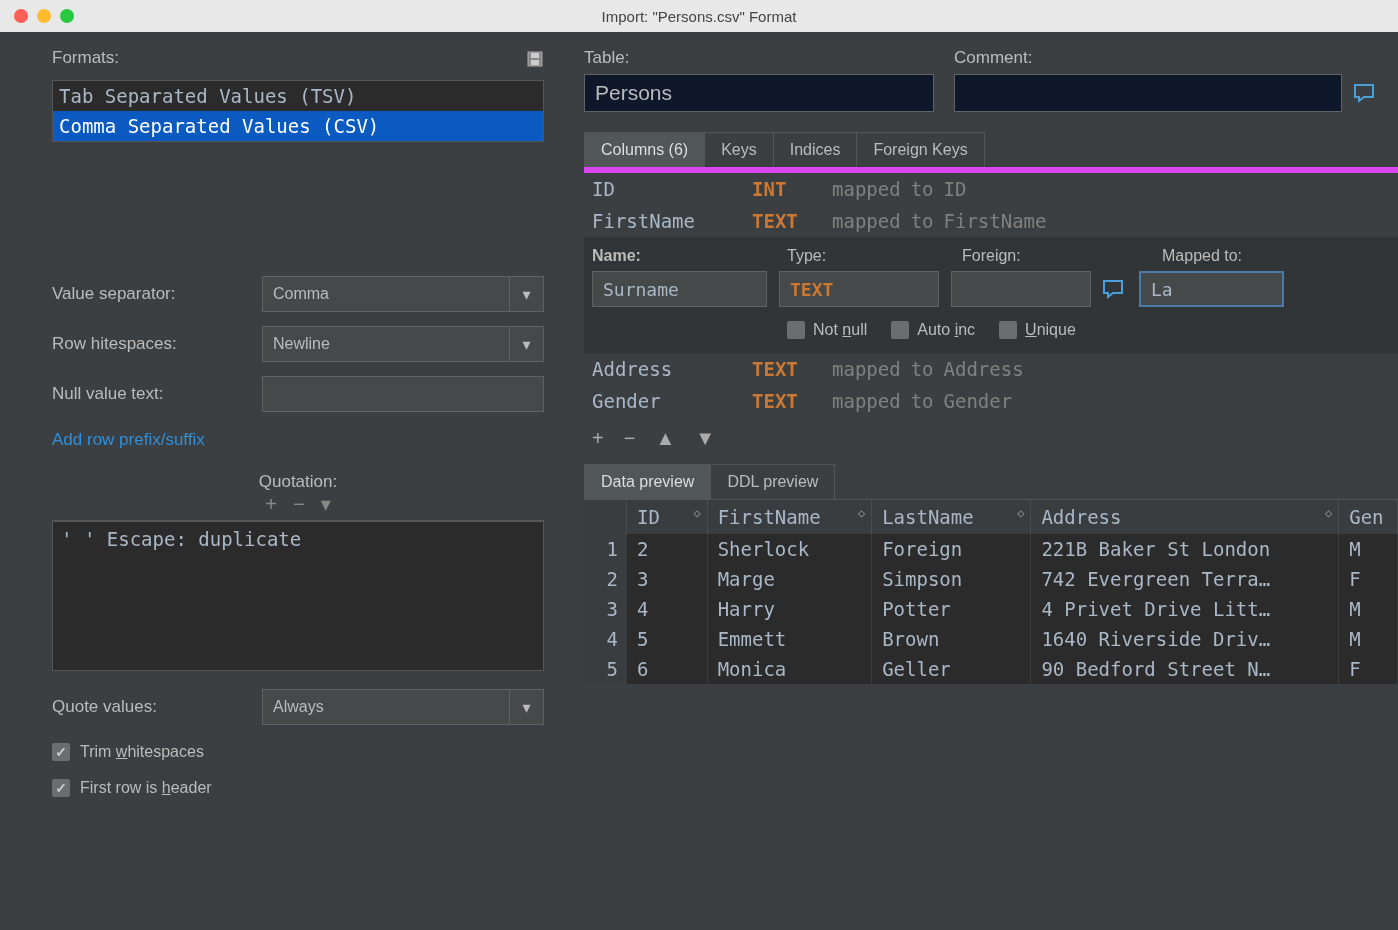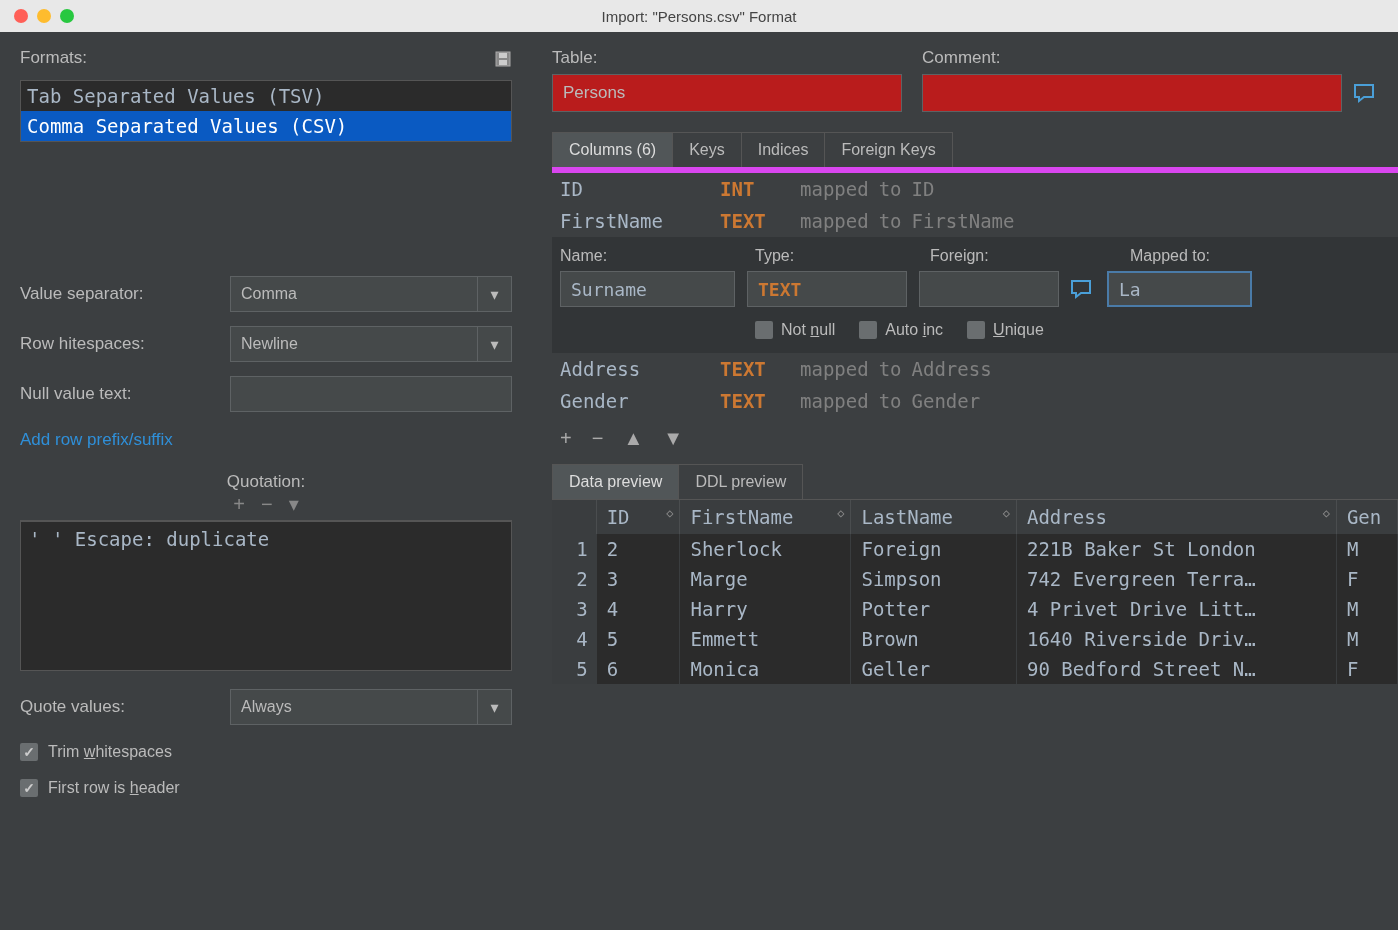--- a/index.html
+++ b/index.html
@@ -4,21 +4,21 @@
 <style>
 * { box-sizing: border-box; margin: 0; padding: 0; }
 body { font-family: "Helvetica Neue", Arial, sans-serif; background: #3c3f41; color: #bbbbbb; font-size: 16px; overflow: hidden; width: 1398px; height: 930px; }
 .titlebar { height: 32px; background: #e8e8e8; display: flex; align-items: center; position: relative; }
 .traffic-lights { display: flex; gap: 9px; padding-left: 14px; }
 .traffic-light { width: 14px; height: 14px; border-radius: 50%; }
 .tl-red { background: #ff5f57; }
 .tl-yellow { background: #febc2e; }
 .tl-green { background: #28c840; }
 .titlebar-title { position: absolute; left: 50%; transform: translateX(-50%); color: #444; font-size: 15px; }
-.main { display: flex; height: calc(100% - 32px); }
+.main { display: flex; height: calc(100% - 32px); padding-left: 32px; }
 .left-panel { width: 532px; padding: 16px 20px; display: flex; flex-direction: column; gap: 0; }
 .right-panel { flex: 1; padding: 16px 0 0 20px; position: relative; }
 .label { color: #bbbbbb; font-size: 17px; margin-bottom: 6px; }
 .formats-header { display: flex; justify-content: space-between; align-items: center; margin-bottom: 6px; }
 .save-icon svg { width: 18px; height: 18px; }
 .formats-list { background: #2b2b2b; border: 1px solid #555; margin-bottom: 10px; }
 .format-item { font-family: "Menlo", monospace; font-size: 19px; padding: 4px 6px; color: #a9b7c6; cursor: pointer; }
 .format-item.selected { background: #0a5ac2; color: #fff; }
 .form-row { display: flex; align-items: center; margin-top: 14px; }
 .form-row .row-label { width: 210px; font-size: 17px; }
@@ -34,41 +34,41 @@
 .quotation-row { font-family: "Menlo", monospace; font-size: 19px; padding: 6px 8px; color: #a9b7c6; }
 .checkbox-row { display: flex; align-items: center; gap: 10px; margin-top: 18px; }
 .checkbox { width: 18px; height: 18px; background: #6a6e70; border-radius: 2px; display: flex; align-items: center; justify-content: center; }
 .checkbox.checked::after { content: "✓"; color: #ccc; font-size: 14px; font-weight: bold; }
 .mnemonic { text-decoration: underline; }
 
 .right-top { display: flex; gap: 20px; padding-right: 20px; }
 .right-field { display: flex; flex-direction: column; }
 .right-field.table { width: 350px; }
 .right-field.comment { flex: 1; }
-.input-display { background: #b91c1c; border: 1px solid #5e6264; height: 38px; display: flex; align-items: center; padding: 0 10px; color: #bbb; font-size: 17px; }
+.input-display { background: #0f172a; border: 1px solid #5e6264; height: 38px; display: flex; align-items: center; padding: 0 10px; color: #bbb; font-size: 21px; }
 .comment-wrap { display: flex; gap: 8px; align-items: center; }
 .comment-icon { width: 28px; height: 28px; display: flex; align-items: center; justify-content: center; }
 .comment-icon svg { stroke: #4a9fd8; }
 
 .tabs { display: flex; margin-top: 20px; border-bottom: 6px solid #d946ef; }
 .tab { padding: 8px 16px; background: #3c3f41; border: 1px solid #555; border-bottom: none; margin-right: -1px; cursor: pointer; font-size: 16px; }
 .tab.active { background: #515658; color: #ddd; }
 
 .columns-area { margin-top: 0; padding-right: 0; }
 .col-row { display: flex; font-family: "Menlo", monospace; font-size: 19px; padding: 5px 8px; align-items: center; }
 .col-name { width: 160px; color: #a9b7c6; }
 .col-type { width: 80px; color: #cc7832; font-weight: bold; }
 .col-mapped { color: #808080; }
 .col-to { color: #808080; margin: 0 10px; }
 .col-target { color: #808080; }
 
 .col-edit { background: #323537; padding: 10px 8px 14px 8px; }
 .col-edit-header { display: flex; gap: 0; margin-bottom: 6px; }
 .col-edit-header > div { font-size: 16px; }
-.ceh-name { width: 195px; }
+.ceh-name { width: 195px; font-weight: bold; }
 .ceh-type { width: 175px; }
 .ceh-default { width: 200px; }
 .ceh-mapped { flex: 1; }
 .col-edit-inputs { display: flex; gap: 12px; align-items: center; }
 .cei-input { background: #45494a; border: 1px solid #5e6264; height: 36px; padding: 0 10px; font-family: "Menlo", monospace; font-size: 18px; }
 .cei-name { width: 175px; color: #a9b7c6; }
 .cei-type { width: 160px; color: #cc7832; font-weight: bold; }
 .cei-default { width: 140px; }
 .cei-default-wrap { display: flex; align-items: center; gap: 8px; }
 .cei-mapped { width: 145px; border: 2px solid #4a7ba8; color: #a9b7c6; position: relative; }

